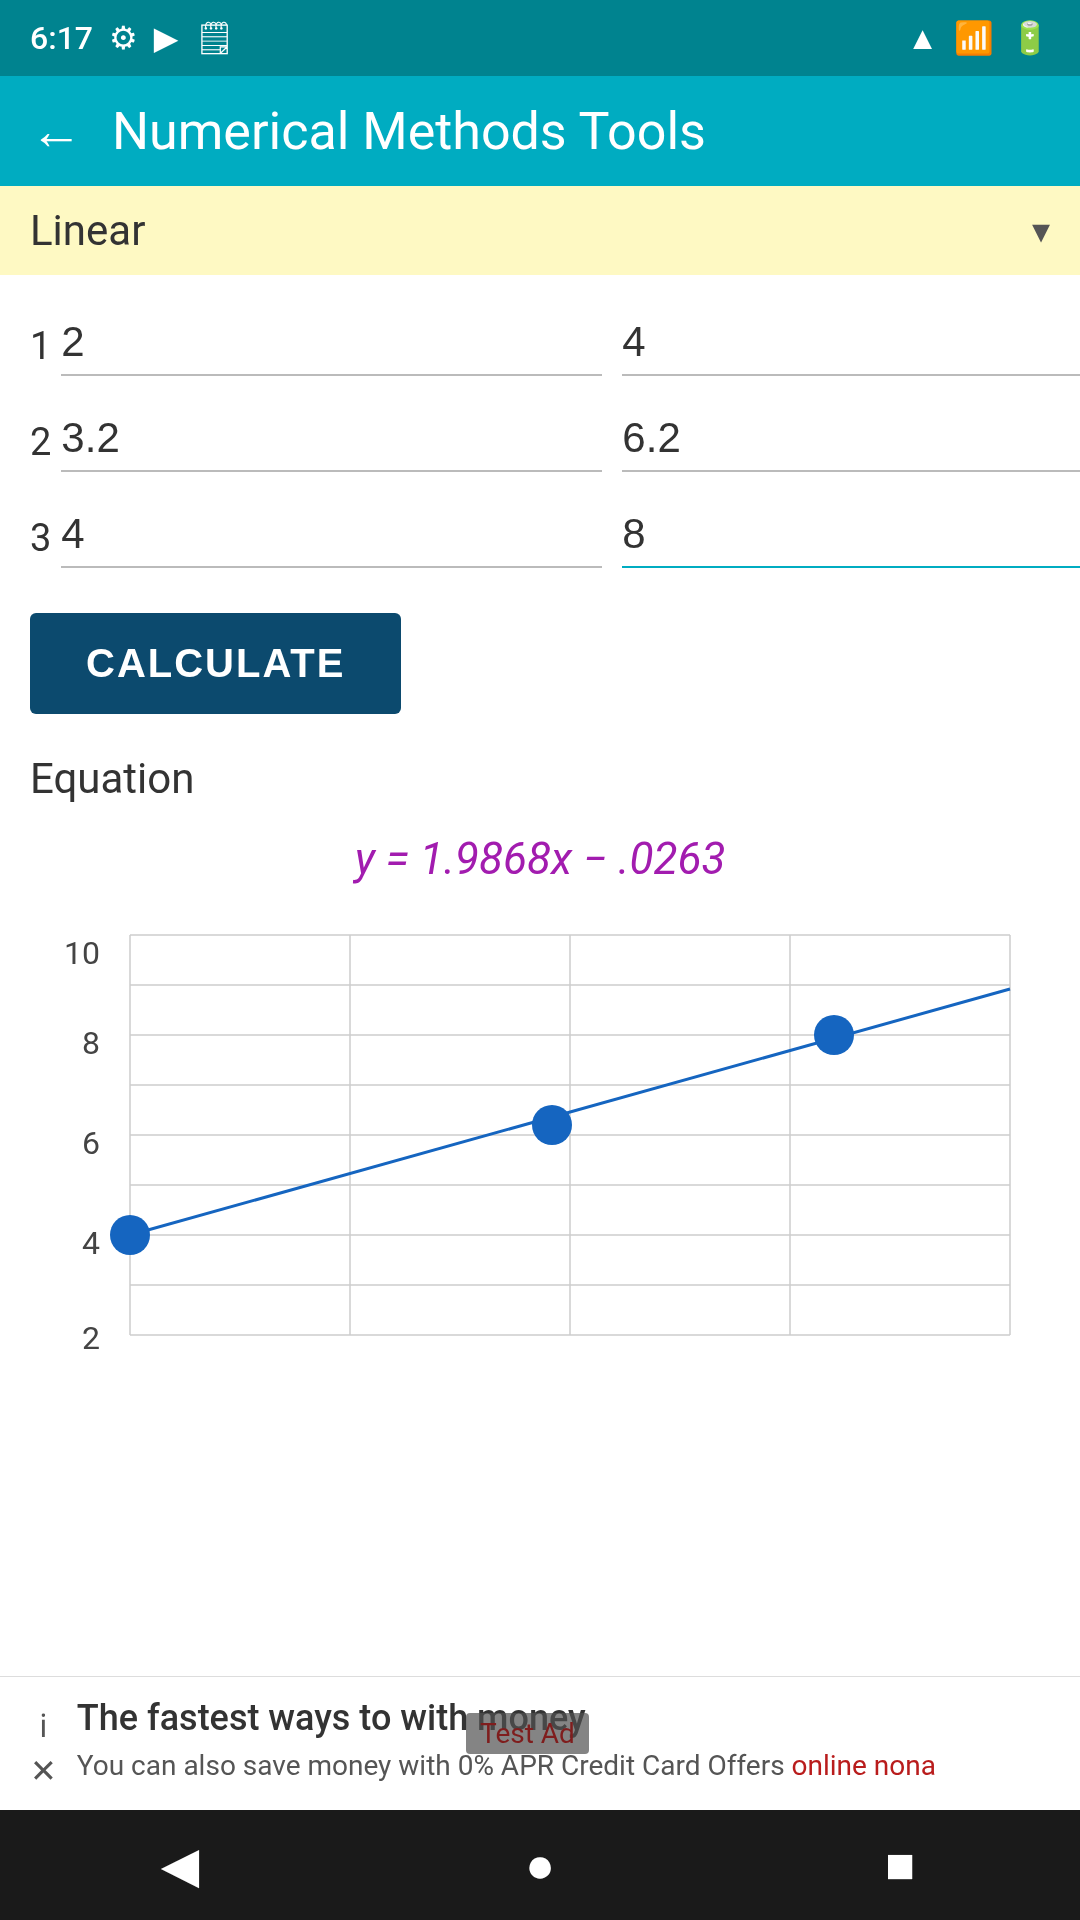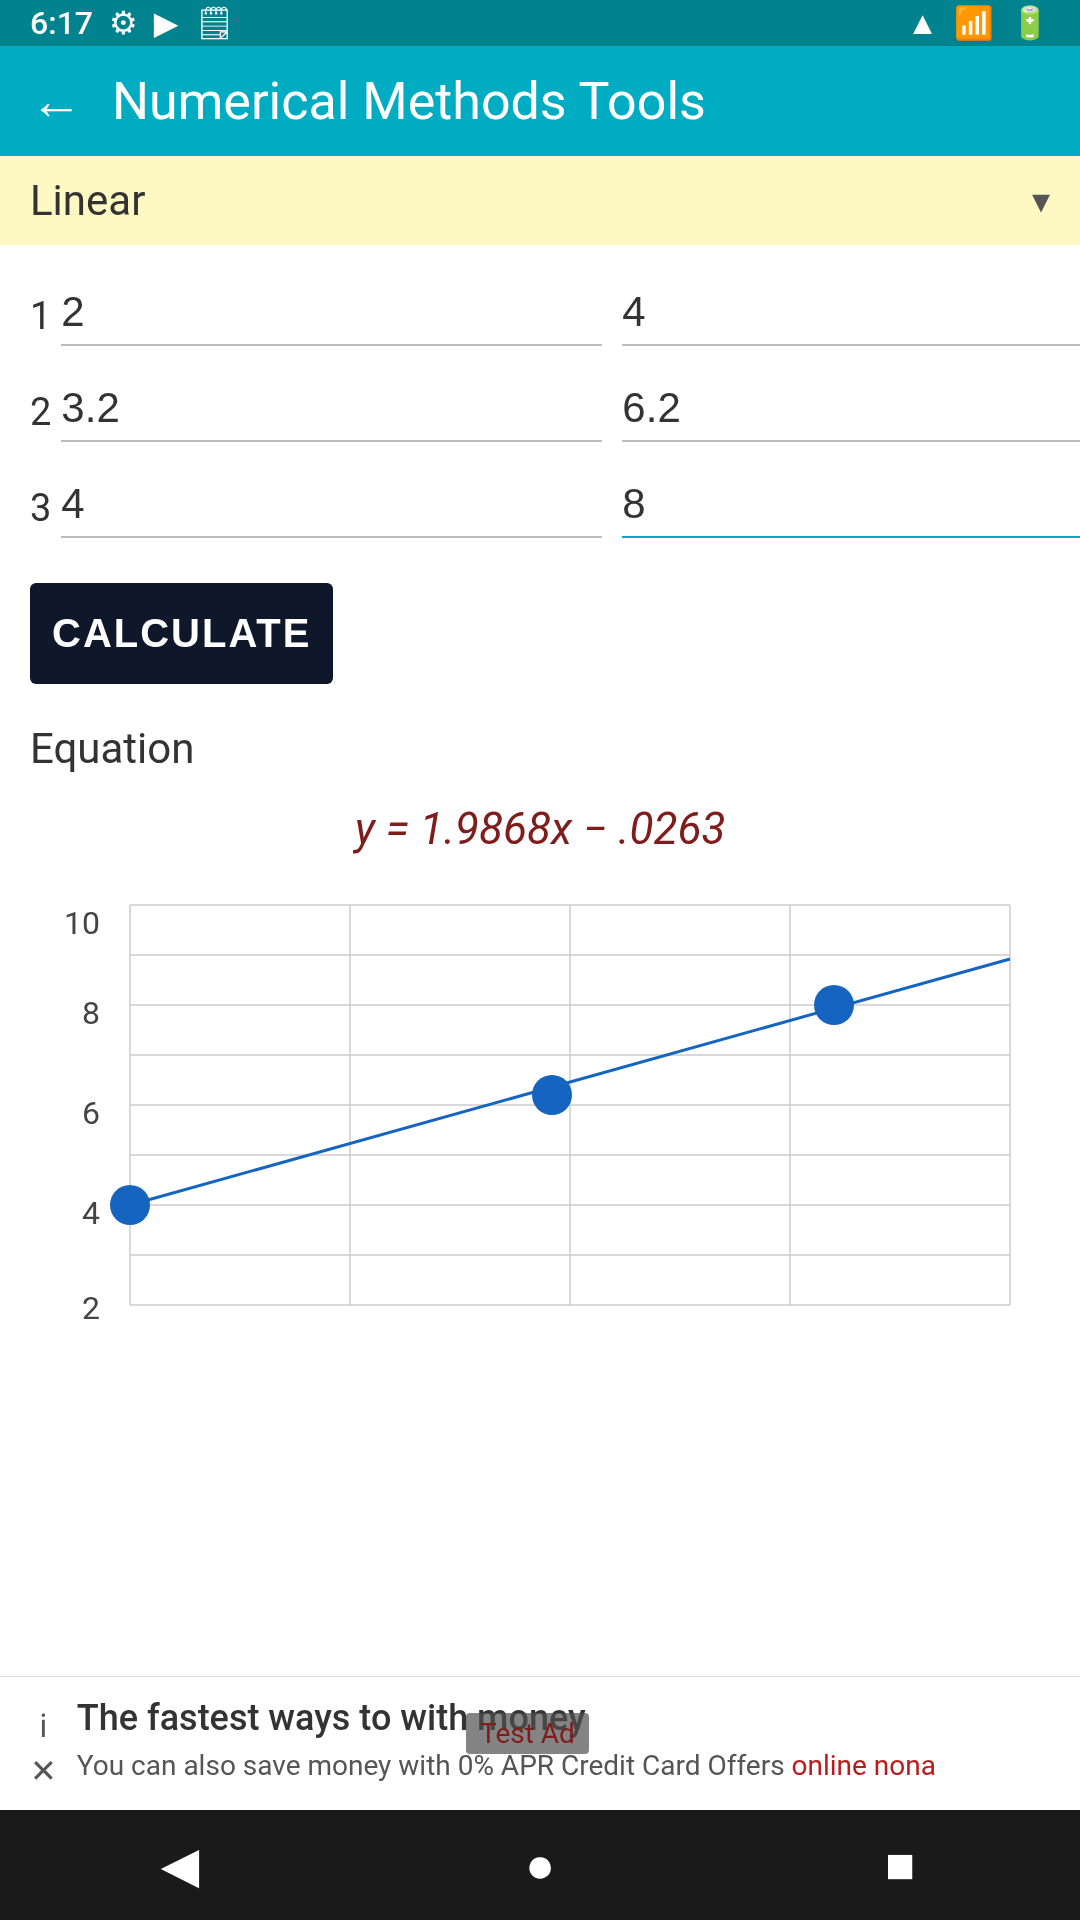--- a/index.html
+++ b/index.html
@@ -10,21 +10,21 @@
       min-height: 1920px;
       background: #f5f5f5;
       font-family: 'Roboto', Arial, sans-serif;
       display: flex;
       flex-direction: column;
     }
 
     
     .status-bar {
       background: #00838f;
-      height: 46px;
+      height: 76px;
       display: flex;
       align-items: center;
       justify-content: space-between;
       padding: 0 30px;
       color: white;
       font-size: 32px;
       font-weight: 500;
     }
     .status-left { display: flex; align-items: center; gap: 16px; }
     .status-right { display: flex; align-items: center; gap: 16px; }
@@ -106,46 +106,46 @@
       padding: 8px 0;
       outline: none;
       margin: 0 10px;
     }
     .input-field.active {
       border-bottom: 2px solid #00acc1;
     }
 
     
     .calc-btn {
-      background: #0f172a;
+      background: #0c4a6e;
       color: white;
       border: none;
       border-radius: 6px;
-      padding: 28px 22px;
+      padding: 28px 56px;
       font-size: 40px;
       font-weight: 700;
       letter-spacing: 2px;
       cursor: pointer;
       margin: 30px 0 20px 0;
       display: inline-block;
     }
 
     
     .equation-section {
       padding: 20px 0 10px 0;
     }
     .equation-title {
       font-size: 42px;
       color: #333;
       margin-bottom: 20px;
     }
     .equation-formula {
       text-align: center;
       font-size: 44px;
-      color: #7f1d1d;
+      color: #a21caf;
       font-style: italic;
       padding: 10px 0 20px 0;
     }
 
     
     .chart-container {
       position: relative;
       width: 100%;
       padding: 10px 0;
       text-decoration: underline;

